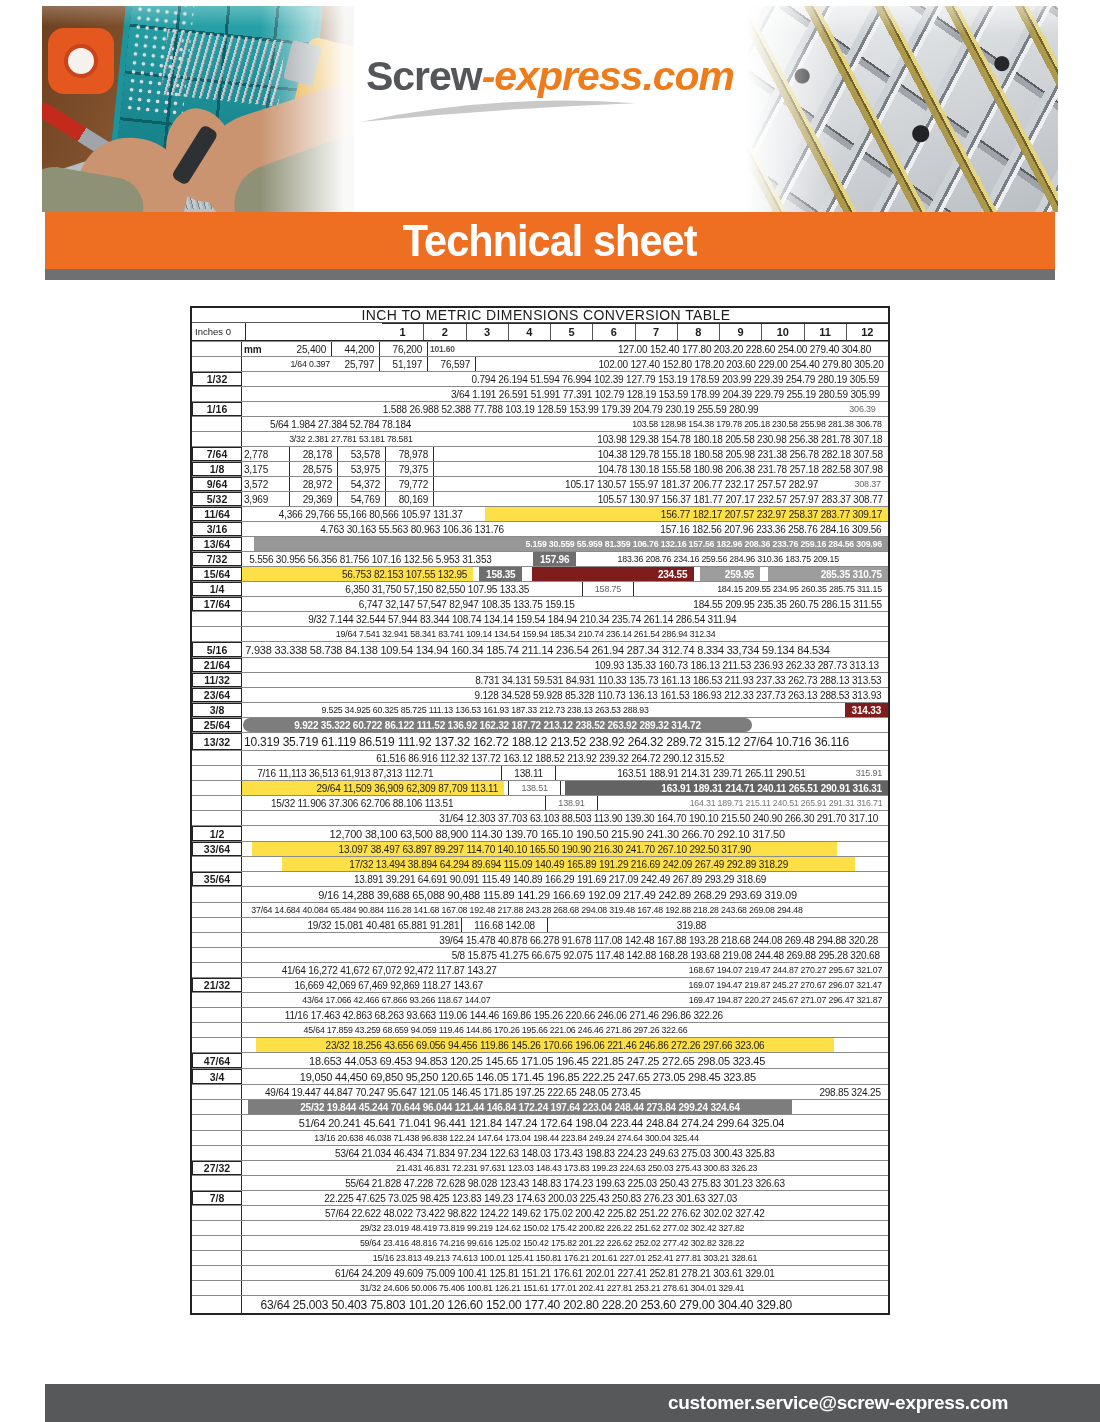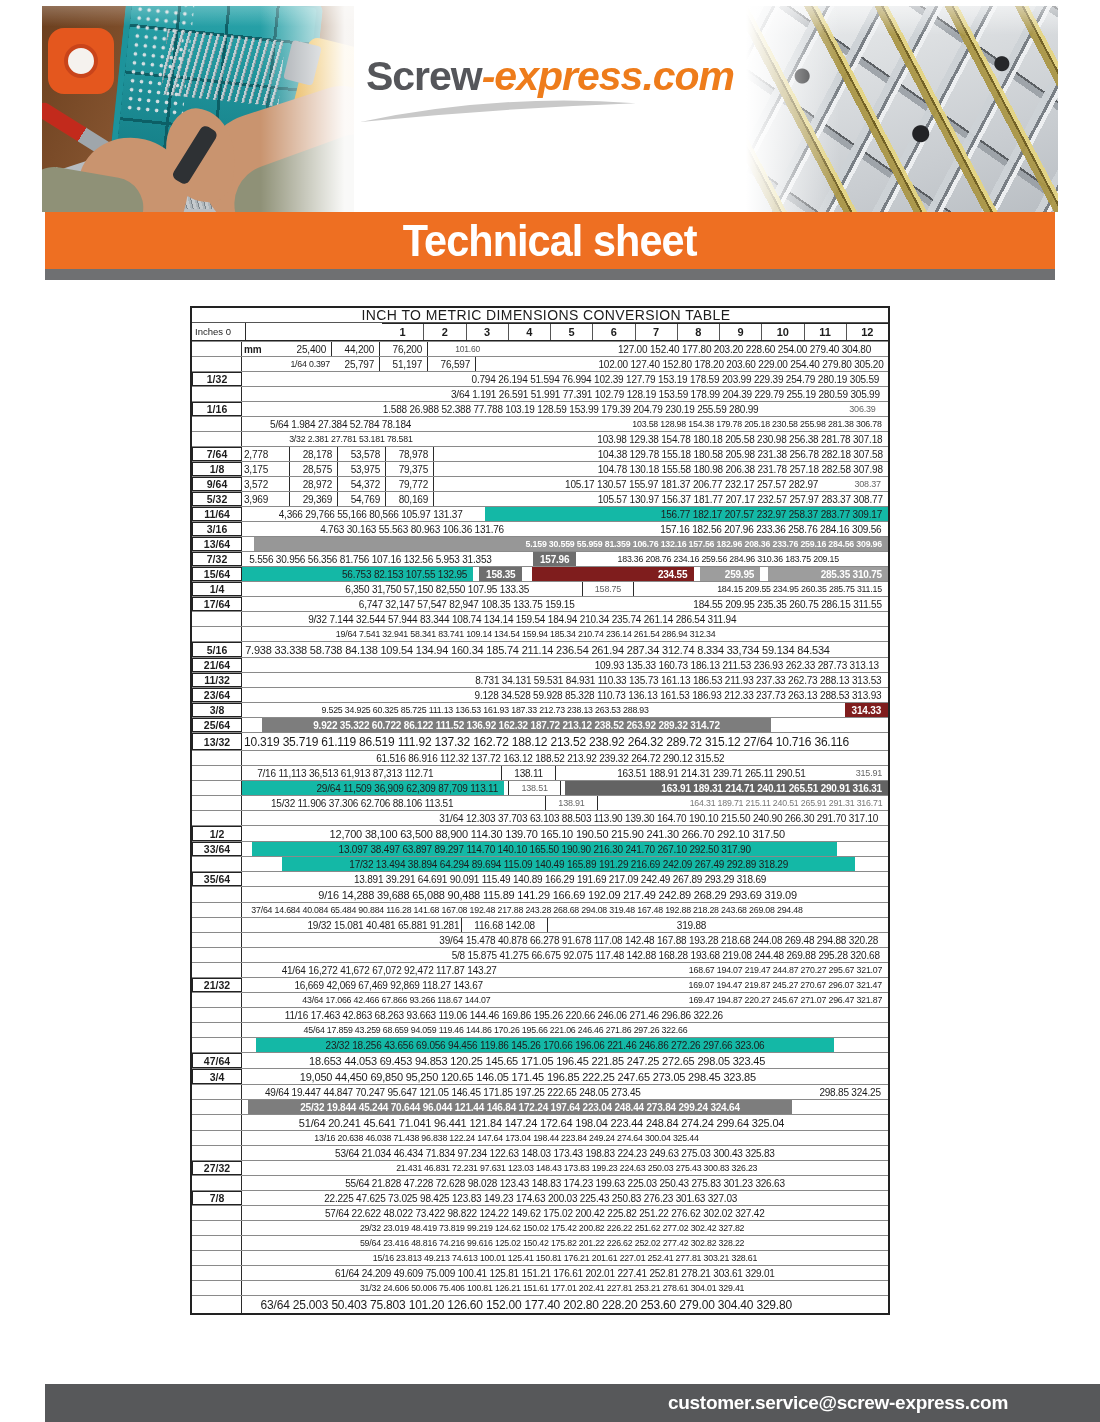--- a/index.html
+++ b/index.html
@@ -99,21 +99,21 @@
   .tcontent{flex:1;display:flex;align-items:center;min-width:0;overflow:hidden;align-self:stretch;}
   .seg{white-space:nowrap;padding:0 2px;letter-spacing:-.2px;}
   .spc{flex:1 1 0;min-width:0;}
   .cell{flex:0 0 48px;text-align:right;padding-right:5px;border-right:1.2px solid #2b2b2b;box-sizing:border-box;align-self:stretch;display:flex;align-items:center;justify-content:flex-end;}
   .cellw{flex:0 0 46px;text-align:right;padding-right:21px;border-right:1.2px solid #2b2b2b;box-sizing:border-box;align-self:stretch;display:flex;align-items:center;justify-content:flex-end;}
   .notch{border-left:1.2px solid #2b2b2b;border-right:1.2px solid #2b2b2b;padding:0 12px;align-self:stretch;display:flex;align-items:center;}
   .dk{background:#6e6e6e;color:#fff;font-weight:700;padding:0 7px;align-self:stretch;display:flex;align-items:center;}
   .bk{background:#7f1d1d;color:#fff;font-weight:700;padding:0 7px;align-self:stretch;display:inline-flex;align-items:center;justify-content:flex-end;}
   .g1{background:#9d9d9d;color:#fff;font-weight:700;padding:0 6px;align-self:stretch;display:inline-flex;align-items:center;justify-content:flex-end;}
   .g1g{background:#979797;color:#fff;font-weight:700;flex:1 1 auto;align-self:stretch;display:flex;align-items:center;justify-content:flex-end;}
-  .ltg{background:#14b8a6;flex:1 1 auto;align-self:stretch;display:flex;align-items:center;justify-content:flex-end;}
+  .ltg{background:#fde047;flex:1 1 auto;align-self:stretch;display:flex;align-items:center;justify-content:flex-end;}
   .ltg.ctr{justify-content:center;}
   .dkg{background:#636363;color:#fff;font-weight:700;flex:1.3 1 auto;align-self:stretch;display:flex;align-items:center;justify-content:flex-end;}
   .dkband{background:#7d7d7d;color:#fff;font-weight:700;display:inline-flex;align-items:center;justify-content:center;align-self:stretch;}
   .tr{text-align:right;padding-right:6px;}
   .ctr{text-align:center;}
   .s9{font-size:8.8px;}
   .sm{font-size:8.5px;color:#555;}
   .gy{color:#666;font-size:9px;}
   .gy2{color:#777;}
   .b{font-weight:700;}
@@ -178,21 +178,21 @@
         </div>
     </div>
     <div>
         <div class="trow">
           <span class="tlabel"></span>
           <div class="tcontent">
             <span class="seg b" style="width: 38px; flex: 0 0 auto;">mm</span>
             <span class="seg cell">25,400</span>
             <span class="seg cell">44,200</span>
             <span class="seg cell">76,200</span>
-            <span class="seg sm" style="width: 50px; flex: 0 0 auto; text-align: right;">101.60</span>
+            <span class="seg sm" style="width: 50px; flex: 0 0 auto; text-align: left; font-weight: bold;">101.60</span>
             <span class="spc" style="flex-grow: 0.9;"></span>
             <span class="seg">127.00 152.40 177.80 203.20 228.60 254.00 279.40 304.80</span>
             <span class="spc" style="flex-grow: 0.02;"></span>
           </div>
         </div>
         <div class="trow">
           <span class="tlabel"></span>
           <div class="tcontent">
             <span class="seg s9" style="width: 86px; flex: 0 0 auto; text-align: right;">1/64 0.397</span>
             <span class="seg cell">25,797</span>
@@ -424,21 +424,21 @@
           <div class="tcontent">
             <span class="spc" style="flex-grow: 0.4;"></span>
             <span class="seg s9">9.525 34.925 60.325 85.725 111.13 136.53 161.93 187.33 212.73 238.13 263.53 288.93</span>
             <span class="spc" style="flex-grow: 1;"></span>
             <span class="seg bk">314.33</span>
           </div>
         </div>
         <div class="trow">
           <span class="tlabel boxed">25/64</span>
           <div class="tcontent">
-            <span class="seg dkband" style="width: 505px; flex: 0 0 auto; margin-left: 20px;">9.922 35.322 60.722 86.122 111.52 136.92 162.32 187.72 213.12 238.52 263.92 289.32 314.72</span>
+            <span class="seg dkband" style="width: 505px; flex: 0 0 auto; margin-left: 1px; border-radius: 7px;">9.922 35.322 60.722 86.122 111.52 136.92 162.32 187.72 213.12 238.52 263.92 289.32 314.72</span>
             <span class="spc" style="flex-grow: 1;"></span>
           </div>
         </div>
         <div class="trow f12">
           <span class="tlabel boxed">13/32</span>
           <div class="tcontent">
             <span class="seg">10.319 35.719 61.119 86.519 111.92 137.32 162.72 188.12 213.52 238.92 264.32 289.72 315.12 27/64 10.716 36.116</span>
           </div>
         </div>
         <div class="trow">

